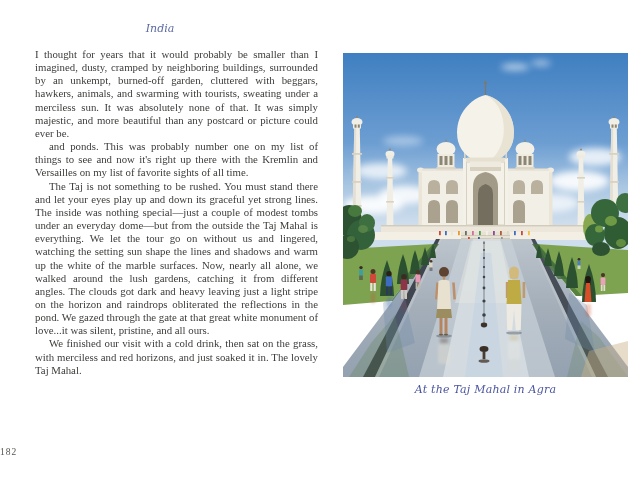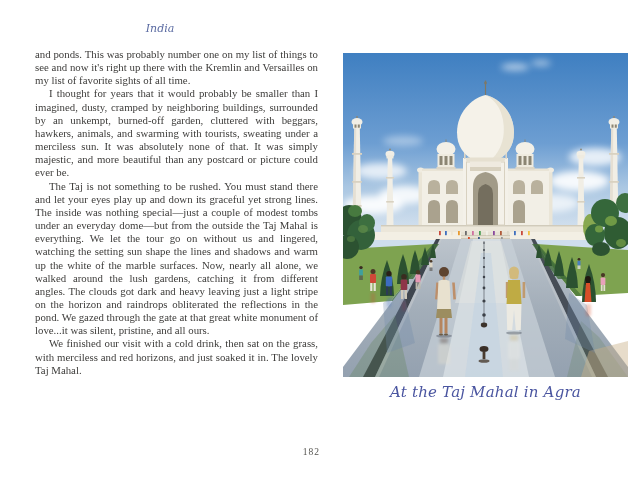--- a/index.html
+++ b/index.html
@@ -7,37 +7,37 @@
   .spread{position:relative;width:640px;height:494px;background:#ffffff;overflow:hidden;}
   .page{position:absolute;top:0;height:380px;width:320px;}
   .page-left{left:0;}
   .page-right{left:320px;}
   .running-head{position:absolute;top:22px;left:0;width:320px;text-align:center;
     font-family:"DejaVu Serif",serif;font-style:italic;font-size:11px;color:#5b6ba2;}
   .text-block{position:absolute;top:48px;left:35px;width:283px;}
   .text-block p{margin:0;font-size:10.8px;line-height:13.15px;text-align:justify;
     color:#3d3c3a;text-indent:14px;}
   .text-block p:first-child{text-indent:0;}
-  .folio{position:absolute;top:447px;left:0;width:320px;text-align:right;
+  .folio{position:absolute;top:447px;left:0;width:320px;text-align:left;
     font-size:9.5px;color:#55544f;letter-spacing:1px;}
   .photo-figure{position:absolute;top:53px;left:23px;width:285px;height:324px;margin:0;}
   .photo-figure svg{display:block;}
   .photo-caption{position:absolute;top:383px;left:23px;width:285px;text-align:center;
-    font-family:"DejaVu Serif",serif;font-style:italic;font-size:15px;color:#4a55a0;letter-spacing:.2px;}
+    font-family:"DejaVu Serif",serif;font-style:italic;font-size:11px;color:#4a55a0;letter-spacing:.2px;}
 </style>
 </head>
 <body>
 
 <div class="spread">
 
   <div class="page page-left">
     <div class="running-head">India</div>
     <div class="text-block">
+      <p>I thought for years that it would probably be smaller than I imagined, dusty, cramped by neighboring buildings, surrounded by an unkempt, burned-off garden, cluttered with beggars, hawkers, animals, and swarming with tourists, sweating under a merciless sun. It was absolutely none of that. It was simply majestic, and more beautiful than any postcard or picture could ever be.</p>
       <p>and ponds. This was probably number one on my list of things to see and now it's right up there with the Kremlin and Versailles on my list of favorite sights of all time.</p>
-      <p>I thought for years that it would probably be smaller than I imagined, dusty, cramped by neighboring buildings, surrounded by an unkempt, burned-off garden, cluttered with beggars, hawkers, animals, and swarming with tourists, sweating under a merciless sun. It was absolutely none of that. It was simply majestic, and more beautiful than any postcard or picture could ever be.</p>
       <p>The Taj is not something to be rushed. You must stand there and let your eyes play up and down its graceful yet strong lines. The inside was nothing special—just a couple of modest tombs under an everyday dome—but from the outside the Taj Mahal is everything. We let the tour go on without us and lingered, watching the setting sun shape the lines and shadows and warm up the white of the marble surfaces. Now, nearly all alone, we walked around the lush gardens, catching it from different angles. The clouds got dark and heavy leaving just a light stripe on the horizon and raindrops obliterated the reflections in the pond. We gazed through the gate at that great white monument of love...it was silent, pristine, and all ours.</p>
       <p>We finished our visit with a cold drink, then sat on the grass, with merciless and red horizons, and just soaked it in. The lovely Taj Mahal.</p>
     </div>
     <div class="folio">182</div>
   </div>
 
   <div class="page page-right">
     <figure class="photo-figure">
       <svg width="285" height="324" viewBox="0 0 285 324">
         <defs>

